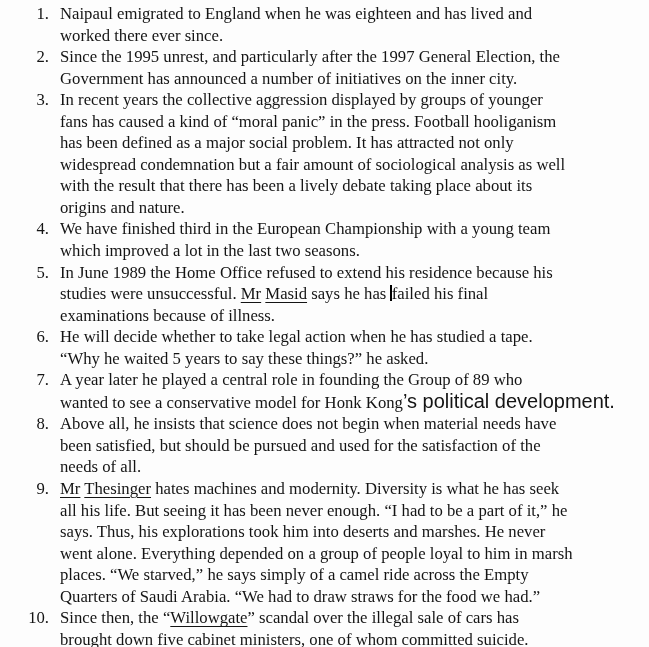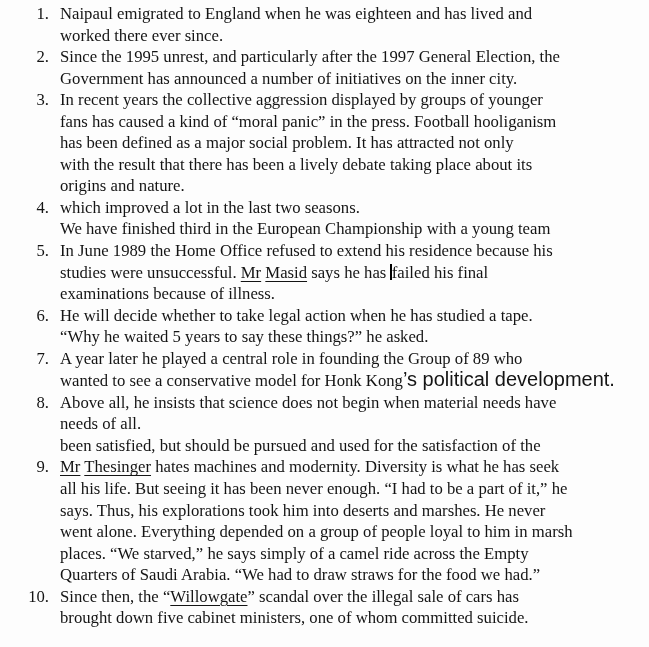--- a/index.html
+++ b/index.html
@@ -53,29 +53,30 @@
           <div class="line"><span class="seg">Since the 1995 unrest, and particularly after the 1997 General Election, the</span></div>
           <div class="line"><span class="seg">Government has announced a number of initiatives on the inner city.</span></div>
         </div>
       </div>
       <div class="item">
         <span class="num">3.</span>
         <div class="lines">
           <div class="line"><span class="seg">In recent years the collective aggression displayed by groups of younger</span></div>
           <div class="line"><span class="seg">fans has caused a kind of “moral panic” in the press. Football hooliganism</span></div>
           <div class="line"><span class="seg">has been defined as a major social problem. It has attracted not only</span></div>
+          <div class="line"><span class="seg">widespread condemnation but a fair amount of sociological analysis as well</span></div>
           <div class="line"><span class="seg">with the result that there has been a lively debate taking place about its</span></div>
           <div class="line"><span class="seg">origins and nature.</span></div>
         </div>
       </div>
       <div class="item">
         <span class="num">4.</span>
         <div class="lines">
+          <div class="line"><span class="seg">We have finished third in the European Championship with a young team</span></div>
           <div class="line"><span class="seg">which improved a lot in the last two seasons.</span></div>
-          <div class="line"><span class="seg">We have finished third in the European Championship with a young team</span></div>
         </div>
       </div>
       <div class="item">
         <span class="num">5.</span>
         <div class="lines">
           <div class="line"><span class="seg">In June 1989 the Home Office refused to extend his residence because his</span></div>
           <div class="line"><span class="seg">studies were unsuccessful. </span><span class="seg sq">Mr</span><span class="seg"> </span><span class="seg sq">Masid</span><span class="seg"> says he has </span><span class="caret"></span><span class="seg">failed his final</span></div>
           <div class="line"><span class="seg">examinations because of illness.</span></div>
         </div>
       </div>
@@ -90,22 +91,22 @@
         <span class="num">7.</span>
         <div class="lines">
           <div class="line"><span class="seg">A year later he played a central role in founding the Group of 89 who</span></div>
           <div class="line"><span class="seg">wanted to see a conservative model for Honk Kong</span><span class="seg sans">’s political development.</span></div>
         </div>
       </div>
       <div class="item">
         <span class="num">8.</span>
         <div class="lines">
           <div class="line"><span class="seg">Above all, he insists that science does not begin when material needs have</span></div>
+          <div class="line"><span class="seg">been satisfied, but should be pursued and used for the satisfaction of the</span></div>
           <div class="line"><span class="seg">needs of all.</span></div>
-          <div class="line"><span class="seg">been satisfied, but should be pursued and used for the satisfaction of the</span></div>
         </div>
       </div>
       <div class="item">
         <span class="num">9.</span>
         <div class="lines">
           <div class="line"><span class="seg sq">Mr</span><span class="seg"> </span><span class="seg sq">Thesinger</span><span class="seg"> hates machines and modernity. Diversity is what he has seek</span></div>
           <div class="line"><span class="seg">all his life. But seeing it has been never enough. “I had to be a part of it,” he</span></div>
           <div class="line"><span class="seg">says. Thus, his explorations took him into deserts and marshes. He never</span></div>
           <div class="line"><span class="seg">went alone. Everything depended on a group of people loyal to him in marsh</span></div>
           <div class="line"><span class="seg">places. “We starved,” he says simply of a camel ride across the Empty</span></div>

